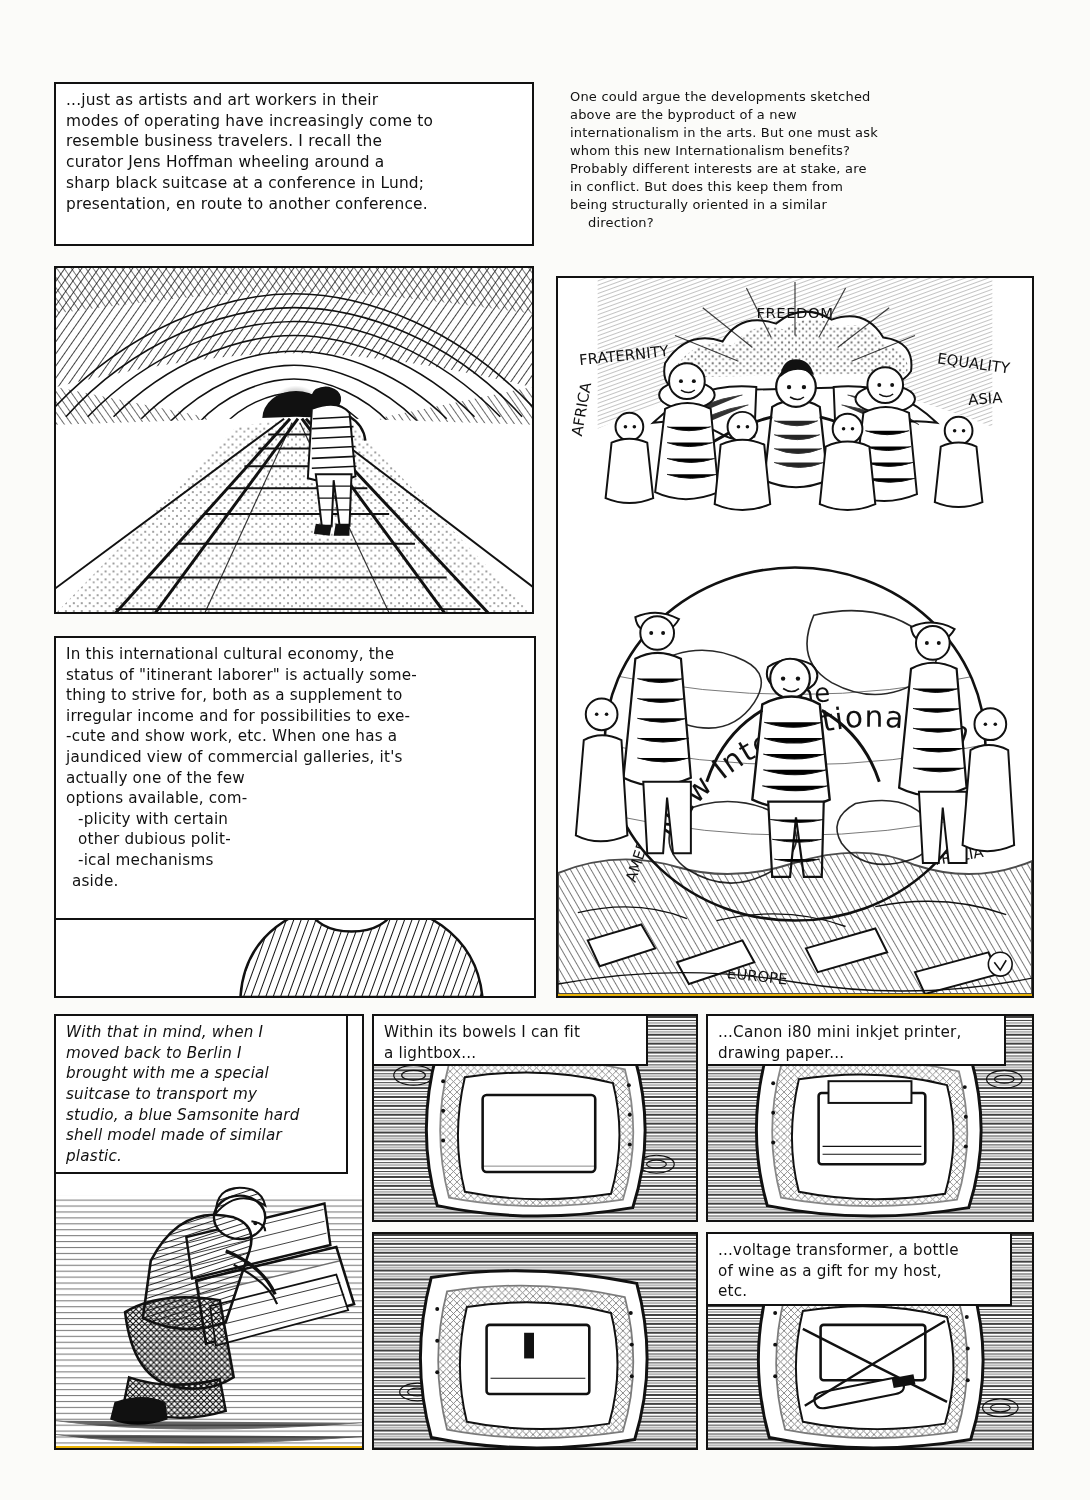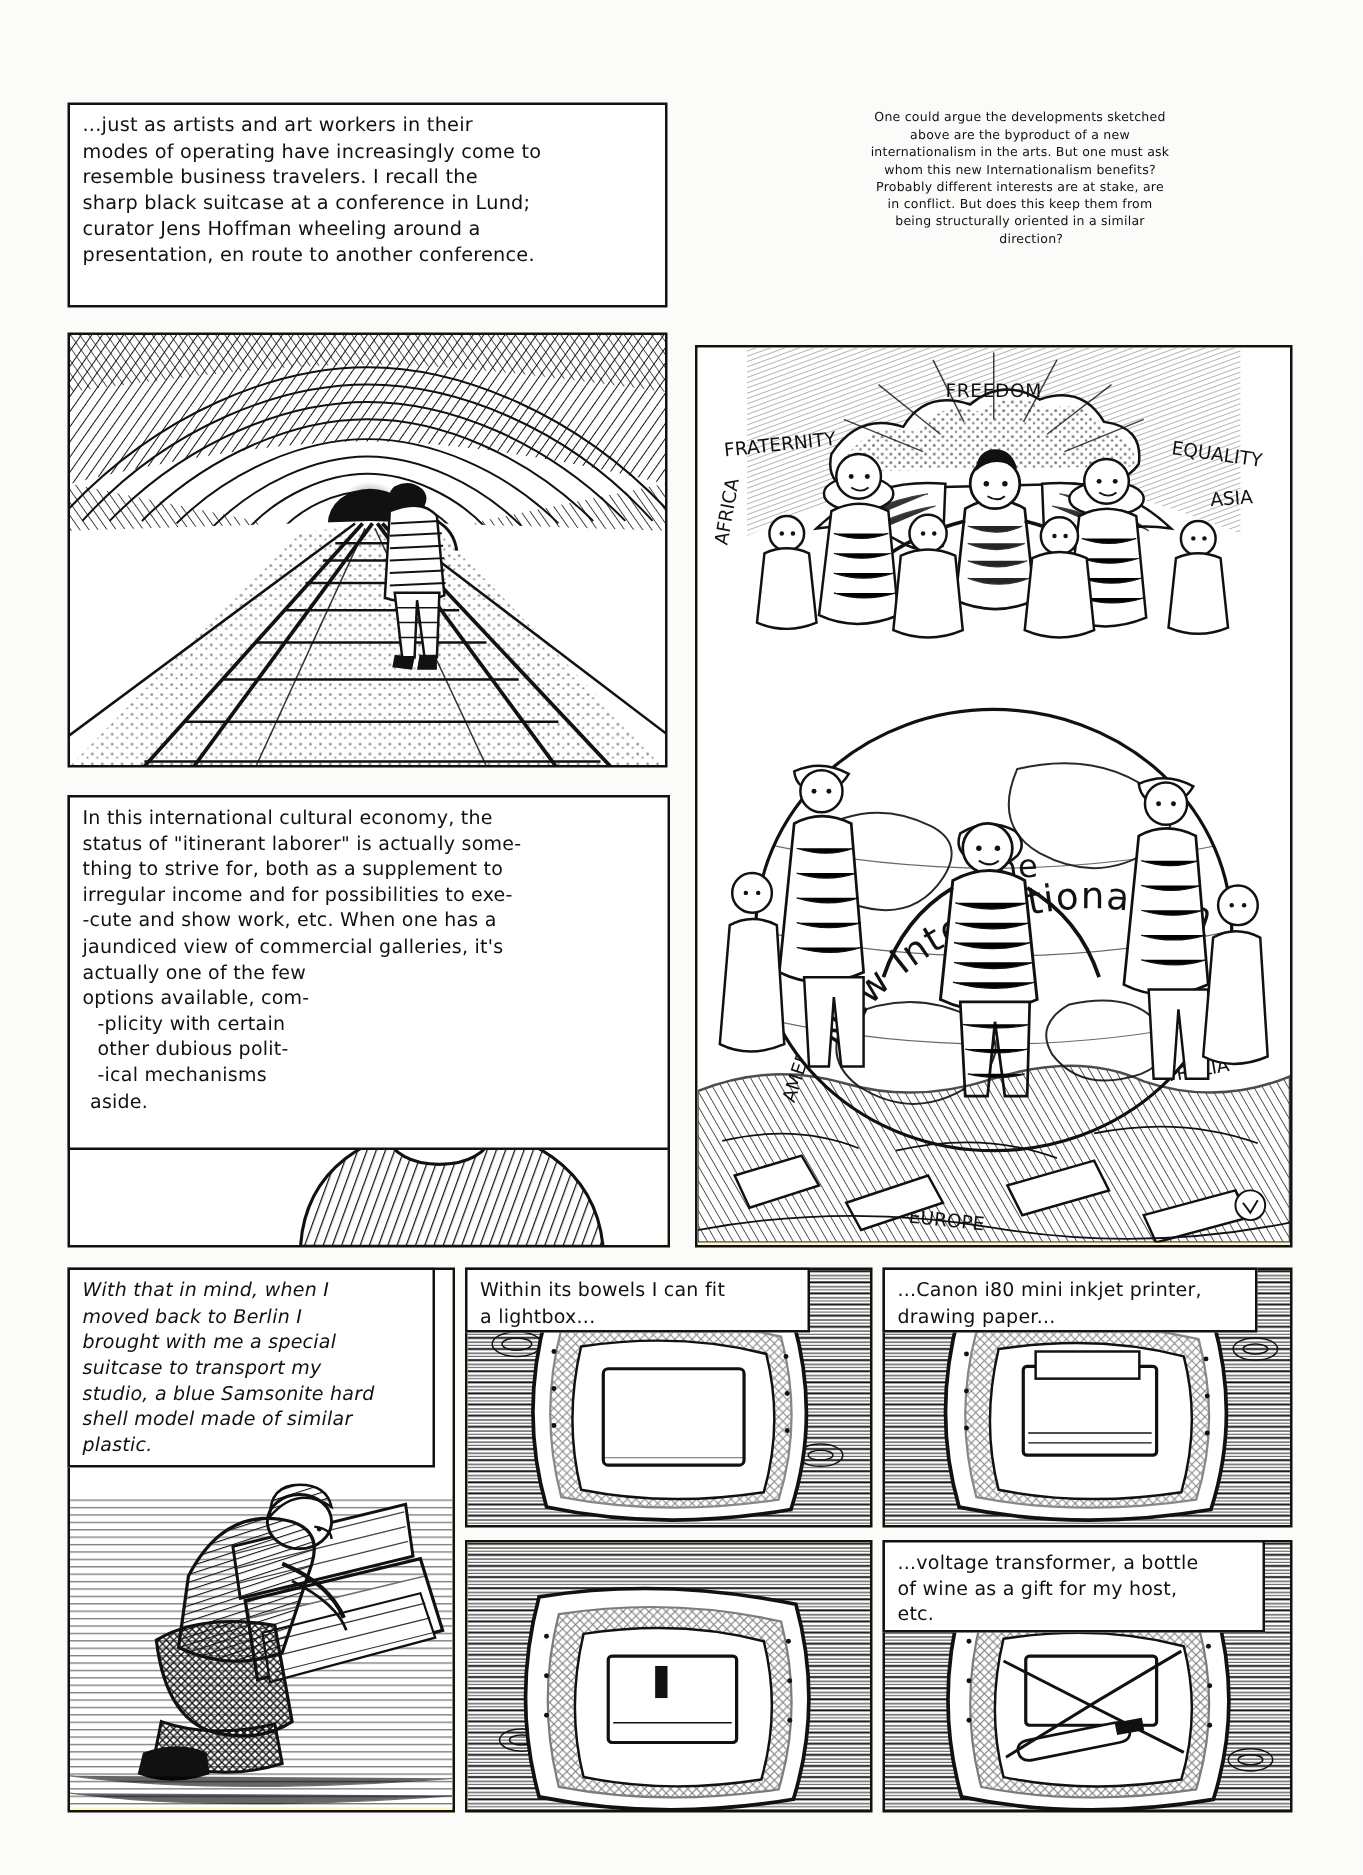--- a/index.html
+++ b/index.html
@@ -18,21 +18,21 @@
     position: absolute;
     left: 0; top: 0;
     width: 1090px;
     height: 1500px;
     background: #fbfbf9;
   }
   
   .panel {
     position: absolute;
     border: 2.5px solid #111;
-    background: #fef9c3;
+    background: #eab308;
     box-sizing: border-box;
     overflow: hidden;
   }
   .caption {
     position: absolute;
     background: #fff;
     border: 2.5px solid #111;
     box-sizing: border-box;
     padding: 6px 8px 8px 10px;
     font-family: "DejaVu Sans", sans-serif;
@@ -60,26 +60,26 @@
 </style>
 </head>
 <body>
 
 <div class="page">
 
   <div class="caption" style="left:54px; top:82px; width:480px; height:164px; font-size:15.4px; line-height:1.345;">
     <p>...just as artists and art workers in their</p>
     <p>modes of operating have increasingly come to</p>
     <p>resemble business travelers. I recall the</p>
+    <p>curator Jens Hoffman wheeling around a</p>
     <p>sharp black suitcase at a conference in Lund;</p>
-    <p>curator Jens Hoffman wheeling around a</p>
     <p>presentation, en route to another conference.</p>
   </div>
 
-  <div class="caption noborder" style="left:580px; top:82px; width:470px; height:200px; font-size:10px; line-height:1.39;text-align:center;">
+  <div class="caption noborder" style="left:560px; top:82px; width:470px; height:200px; font-size:13px; line-height:1.39;">
     <p>One could argue the developments sketched</p>
     <p>above are the byproduct of a new</p>
     <p>internationalism in the arts. But one must ask</p>
     <p>whom this new Internationalism benefits?</p>
     <p>Probably different interests are at stake, are</p>
     <p>in conflict. But does this keep them from</p>
     <p>being structurally oriented in a similar</p>
     <p style="padding-left:18px;">direction?</p>
   </div>
 

